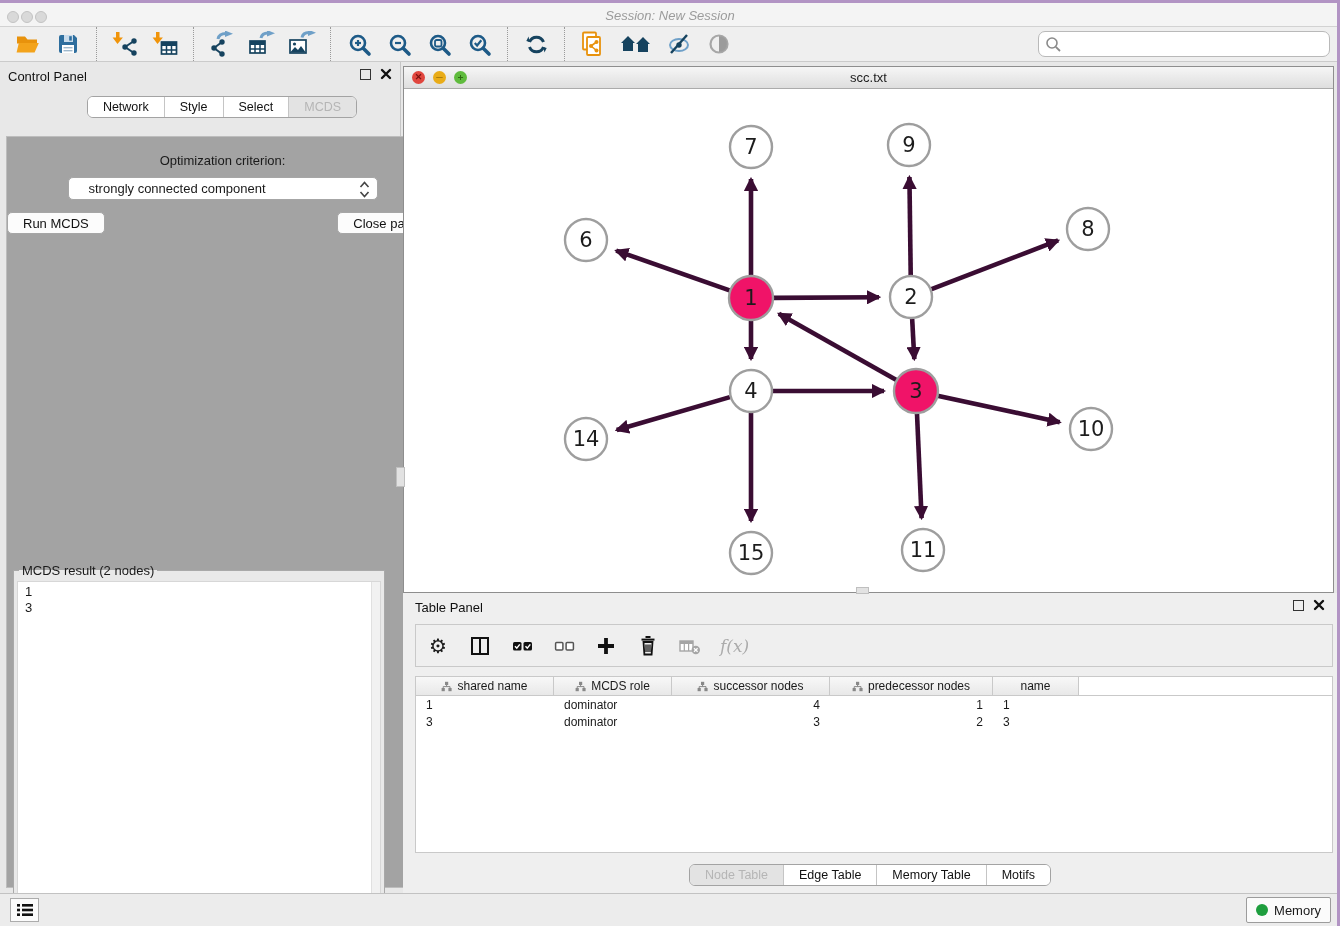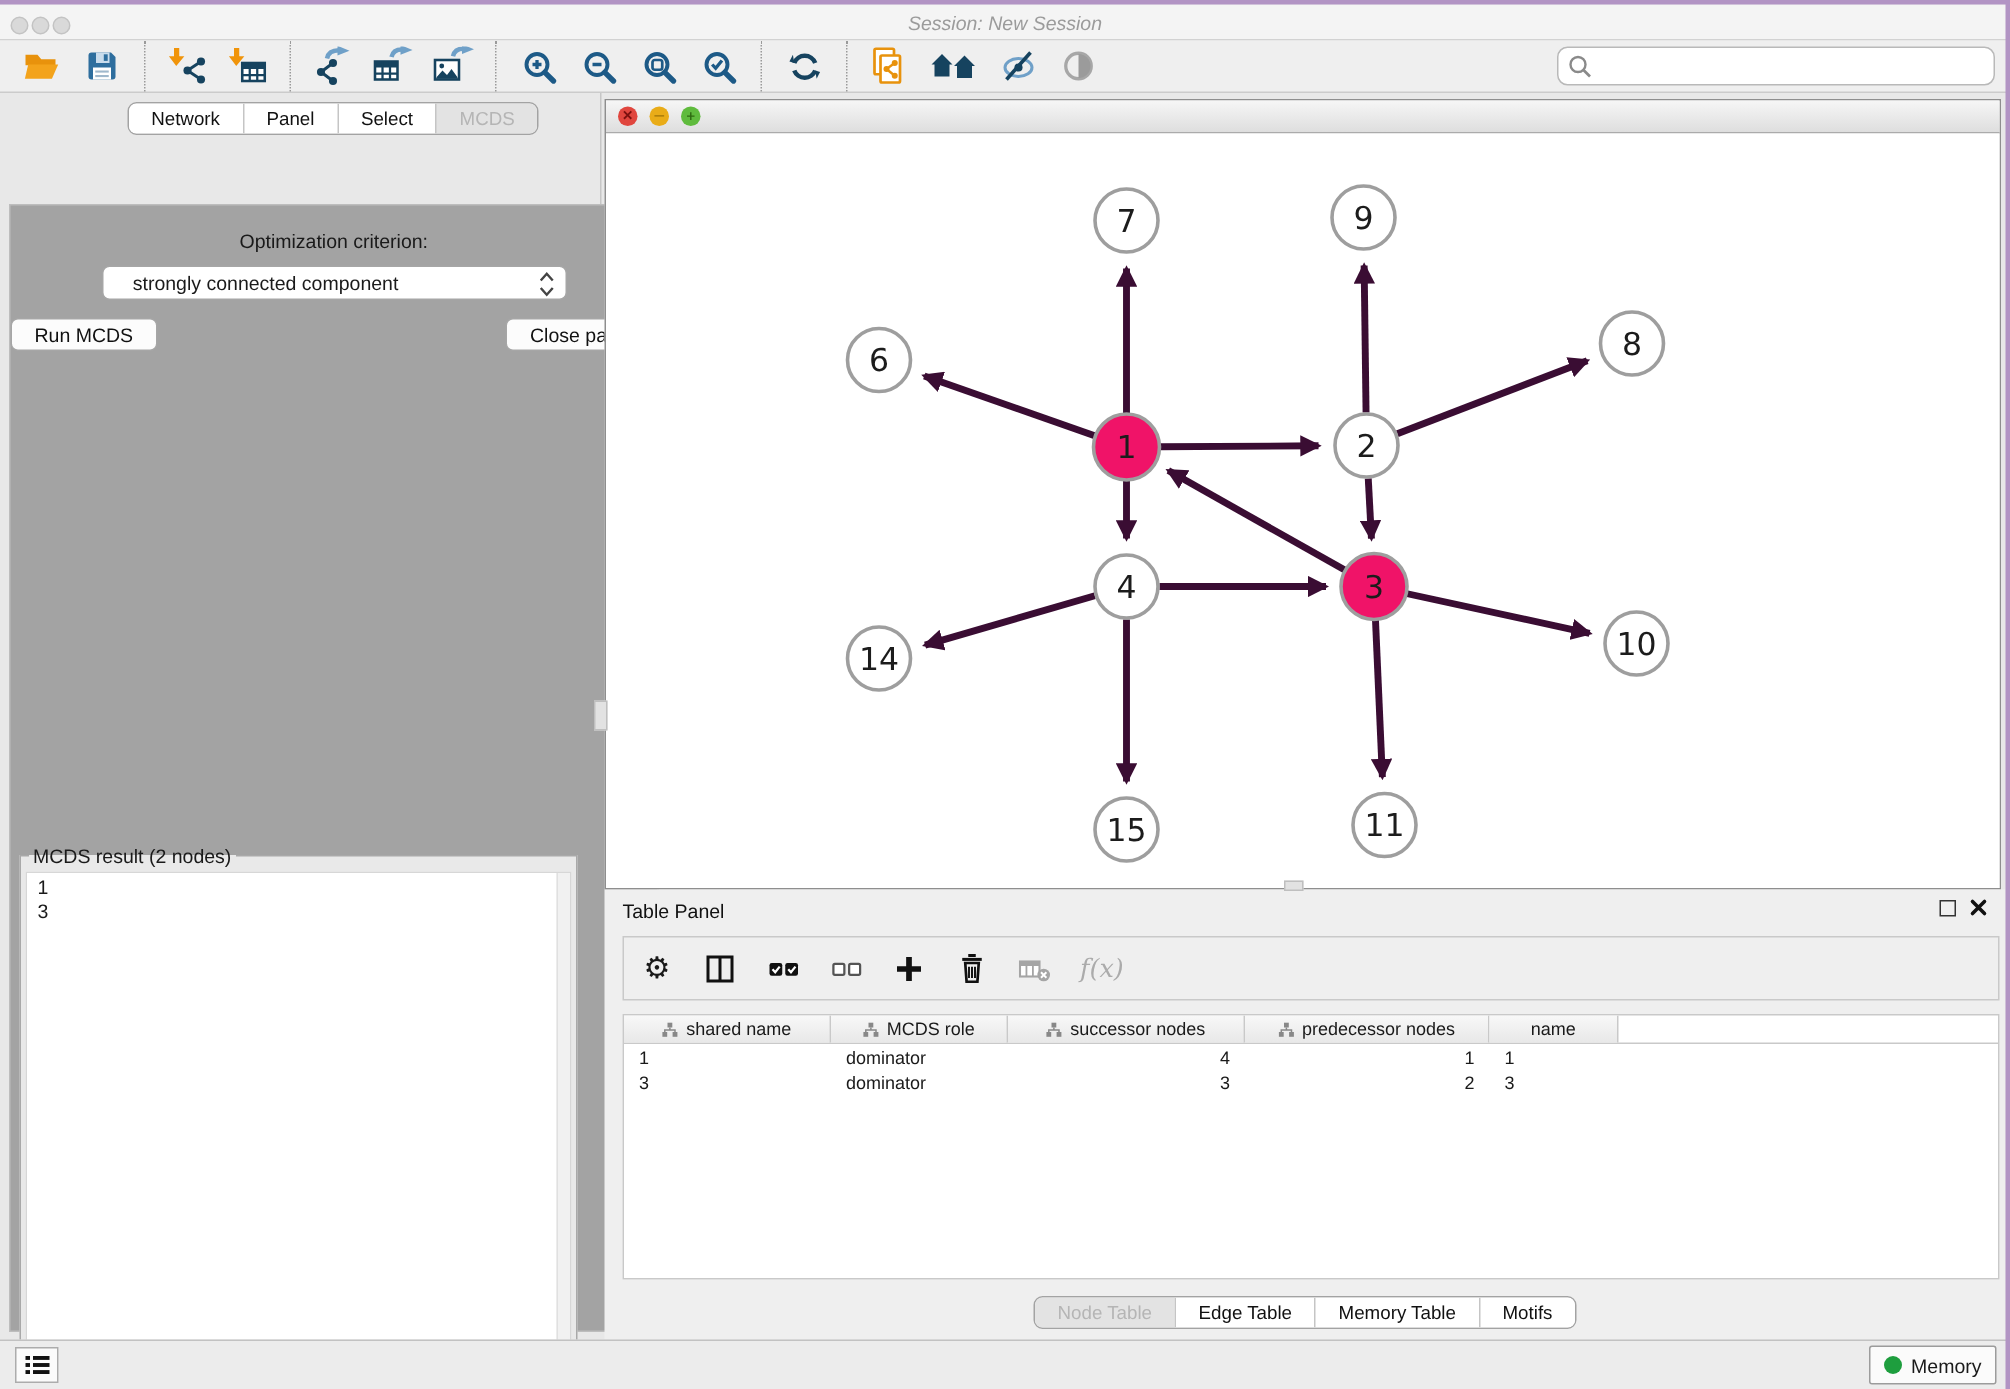--- a/index.html
+++ b/index.html
@@ -259,24 +259,33 @@
     <div class="searchbox">
       <svg width="16" height="16" viewBox="0 0 16 16">
           <circle cx="7" cy="7" r="5" fill="none" stroke="#8A8A8A" stroke-width="1.6"></circle>
           <line x1="10.8" y1="10.8" x2="15" y2="15" stroke="#8A8A8A" stroke-width="1.8"></line>
         </svg>
       <input type="text" placeholder="" style="">
     </div>
   </div>
 
   <div class="cpanel">
+    <div class="panel-head">
+      <span>Control Panel</span>
+      <span class="panel-icons">
+        <span class="icon-sq"></span>
+        <svg width="12" height="12" viewBox="0 0 12 12">
+            <path d="M2 2 L10 10 M10 2 L2 10" stroke="#111" stroke-width="2.4" stroke-linecap="round"></path>
+          </svg>
+      </span>
+    </div>
     <div class="tabs-row">
       <div class="seg">
         <span class="tab">Network</span>
-        <span class="tab">Panel</span>
+        <span class="tab">Style</span>
         <span class="tab">Select</span>
         <span class="tab sel">MCDS</span>
       </div>
     </div>
     <div class="cbody">
       <div class="opt-label">Optimization criterion:</div>
       <div class="selectbox">
         <span>strongly connected component</span>
         <svg class="stepper" width="11" height="17" viewBox="0 0 11 17">
             <path d="M1.5 6 L5.5 1.5 L9.5 6" fill="none" stroke="#444" stroke-width="1.6"></path>
@@ -299,20 +308,21 @@
   </div>
 
   <div class="vsplit"></div>
   <div class="hsplit"></div>
 
   <div class="netwin">
     <div class="net-titlebar">
       <div class="tl" style="left:8px;background:#E0463E;color:#7A100E">✕</div>
       <div class="tl" style="left:29px;background:#E9AC18;color:#8A6505">─</div>
       <div class="tl" style="left:50px;background:#5FBB3D;color:#2E6B12">＋</div>
+      <div class="net-title">scc.txt</div>
     </div>
     <div class="net-canvas">
       <svg id="graph-svg" width="929" height="503" viewBox="0 0 929 503">
         <defs>
           <marker id="arrowhead" viewBox="0 0 10 10" refX="8.5" refY="5" markerWidth="3.1" markerHeight="3.1" orient="auto">
             <path d="M0 0 L10 5 L0 10 Z" fill="#3A0D33"></path>
           </marker>
         </defs>
       <line x1="347" y1="187" x2="347" y2="90" stroke="#3A0D33" stroke-width="4.6" marker-end="url(#arrowhead)"></line>
           <line x1="326.2449403778676" y1="201.7042820722201" x2="212.1891776321926" y2="161.611953349498" stroke="#3A0D33" stroke-width="4.6" marker-end="url(#arrowhead)"></line>

